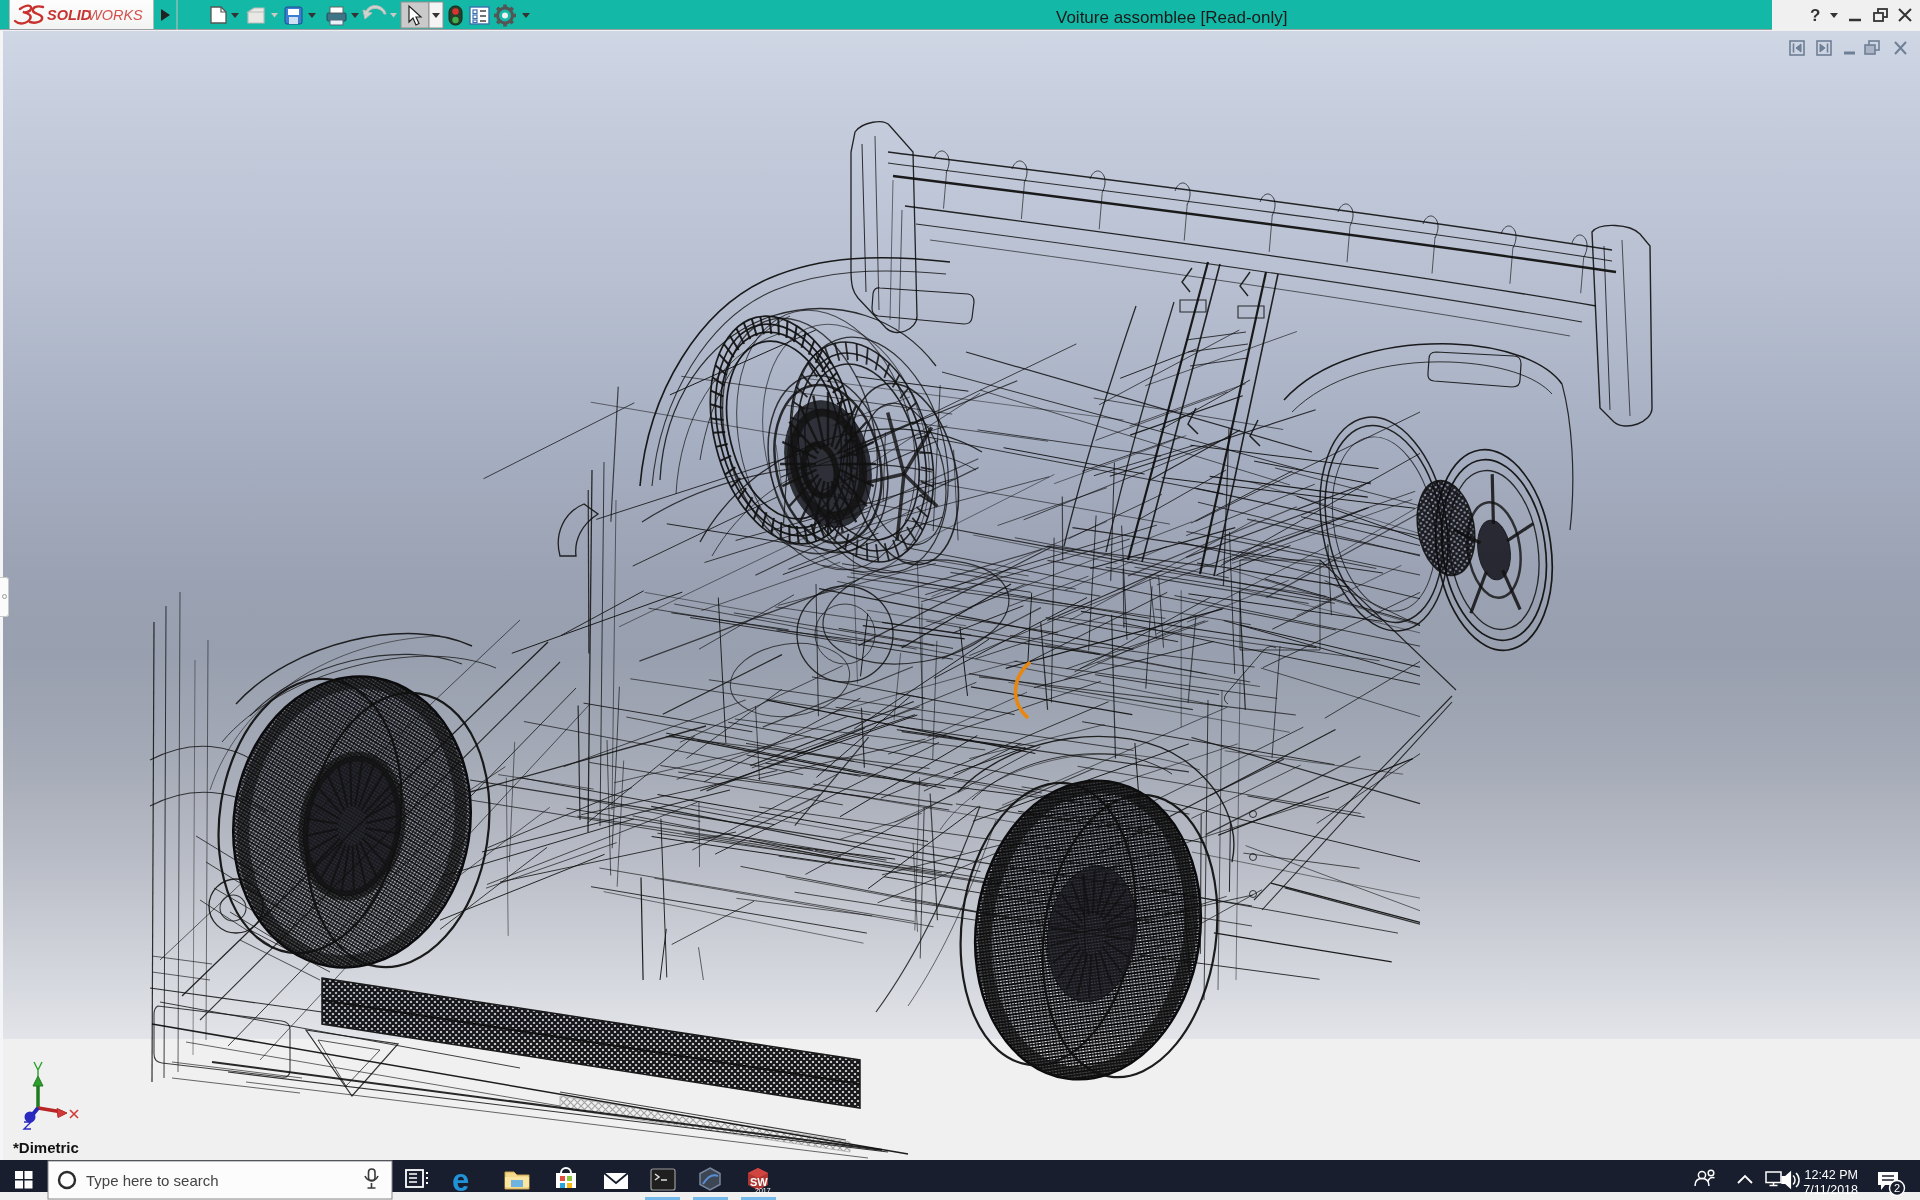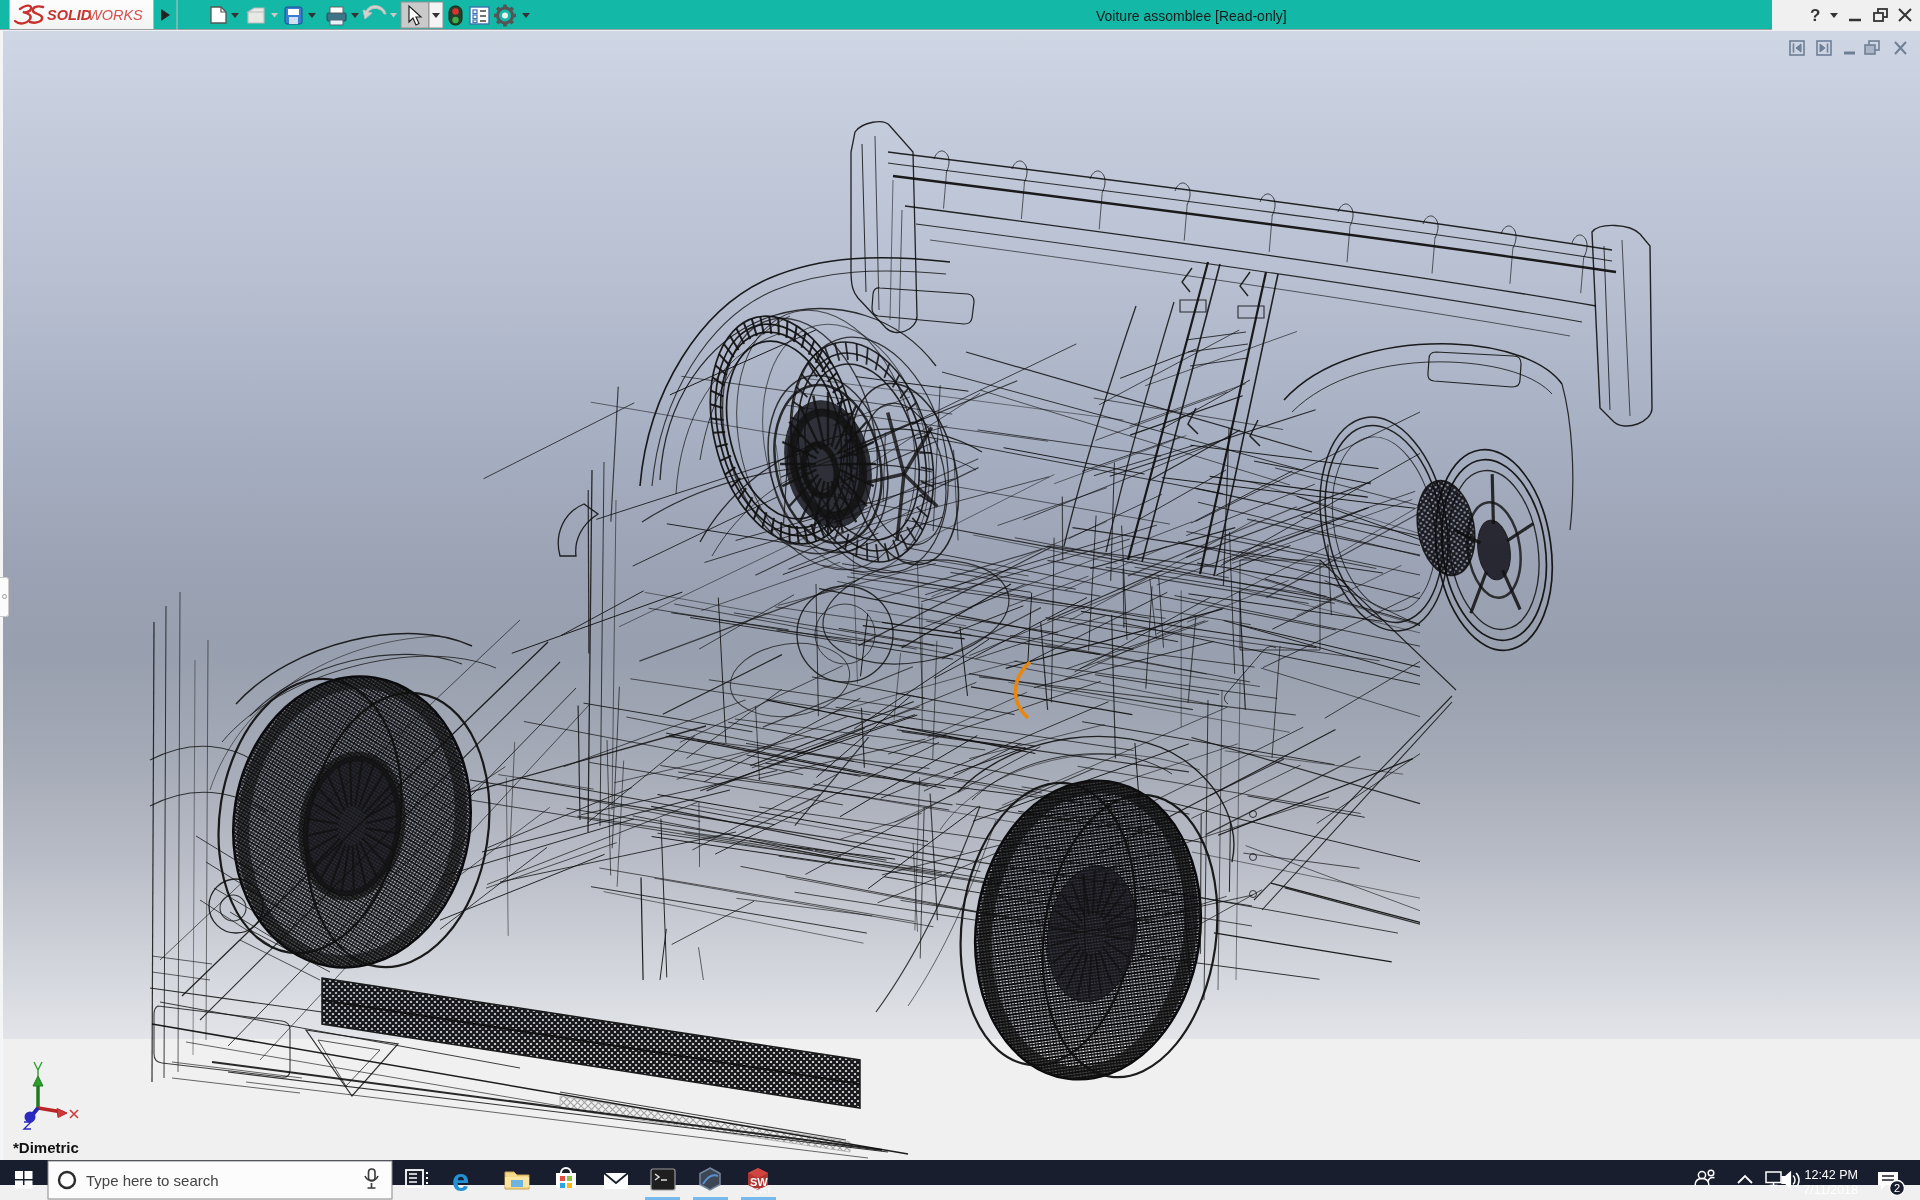--- a/index.html
+++ b/index.html
@@ -1,18 +1,18 @@
 <!DOCTYPE html>
 <html><head><meta charset="utf-8"><style>
 *{margin:0;padding:0;box-sizing:border-box}
 body{width:1920px;height:1200px;overflow:hidden;font-family:"Liberation Sans",sans-serif;position:relative;background:#f0f0f0}
 #titlebar{position:absolute;top:0;left:0;width:1772px;height:30px;background:#14b8a6;border-bottom:1px solid #9a9fa6}
 #vp{position:absolute;top:31px;left:0;width:1920px;height:1008px;
 background:linear-gradient(180deg,#cfd6e4 0%,#c6cddd 8%,#b7bfd1 25%,#a5adc0 42%,#9aa1b2 55%,#989fae 62%,#a4aab6 72%,#b8bcc6 82%,#d0d3da 92%,#e2e4e9 100%)}
-#taskbar{position:absolute;top:1160px;left:0;width:1920px;height:25px;background:#181e2e}
+#taskbar{position:absolute;top:1160px;left:0;width:1920px;height:32px;background:#181e2e}
 .tt{position:absolute;font-size:15px;color:#1a1a1a;white-space:nowrap}
 </style></head><body>
 <div id="titlebar">
   <div style="position:absolute;left:9px;top:0;width:145px;height:29px;background:linear-gradient(180deg,#fdfdfd,#f2f4f2);border-left:1px solid #b8b8b8;border-right:1px solid #b8b8b8"></div>
   <svg width="1920" height="30" style="position:absolute;top:0;left:0">
     <g fill="none" stroke="#c8322e" stroke-width="2.4" stroke-linecap="round">
       <path d="M20,9 C27,4 32,5 31,9 C30,12 25,13 23,12 C29,13 32,16 30,19 C27,24 19,25 15,21"></path>
       <path d="M43,7 C36,5 32,8 33,11 C34,14 41,14 42,17 C43,21 37,24 30,22"></path>
     </g>
     <text x="47" y="20" font-family="Liberation Sans,sans-serif" font-size="14.5" font-weight="bold" font-style="italic" fill="#c8322e">SOLID</text>
@@ -61,21 +61,21 @@
       <circle r="3" fill="#f0f0f0"></circle>
     </g>
     <path d="M522,13 l8,0 -4,5 z" fill="#333"></path>
     <text x="1810" y="21" font-size="17" font-weight="bold" fill="#333" font-family="Liberation Sans,sans-serif">?</text>
     <path d="M1830,13 l8,0 -4,5 z" fill="#333"></path>
     <line x1="1849" y1="20" x2="1861" y2="20" stroke="#333" stroke-width="2.5"></line>
     <rect x="1878" y="9" width="9" height="8" fill="none" stroke="#333" stroke-width="1.8"></rect>
     <rect x="1874" y="13" width="9" height="8" fill="#f0f0f0" stroke="#333" stroke-width="1.8"></rect>
     <path d="M1899,9 L1911,21 M1911,9 L1899,21" stroke="#333" stroke-width="2"></path>
   </svg>
-  <div class="tt" style="left:1096px;top:8px;font-size:14px">Voiture assomblee [Read-only]</div>
+  <div class="tt" style="left:1056px;top:8px;font-size:17px">Voiture assomblee [Read-only]</div>
 </div>
 <div id="vp">
   <div style="position:absolute;left:0;top:0;width:3px;height:1129px;background:#f4f5f6"></div>
   <div style="position:absolute;left:0;top:546px;width:9px;height:40px;background:#fbfbfb;border:1px solid #c8c8c8;border-left:none;border-radius:0 3px 3px 0">
     <div style="position:absolute;left:1.5px;top:16px;width:5px;height:5px;border:1px solid #9a9a9a;border-radius:50%"></div>
   </div>
   <div style="position:absolute;left:13px;top:1108px;font-size:15px;font-weight:bold;color:#111">*Dimetric</div>
 </div>
 <svg width="1920" height="1200" viewBox="0 0 1920 1200" style="position:absolute;top:0;left:0">
     <defs>

